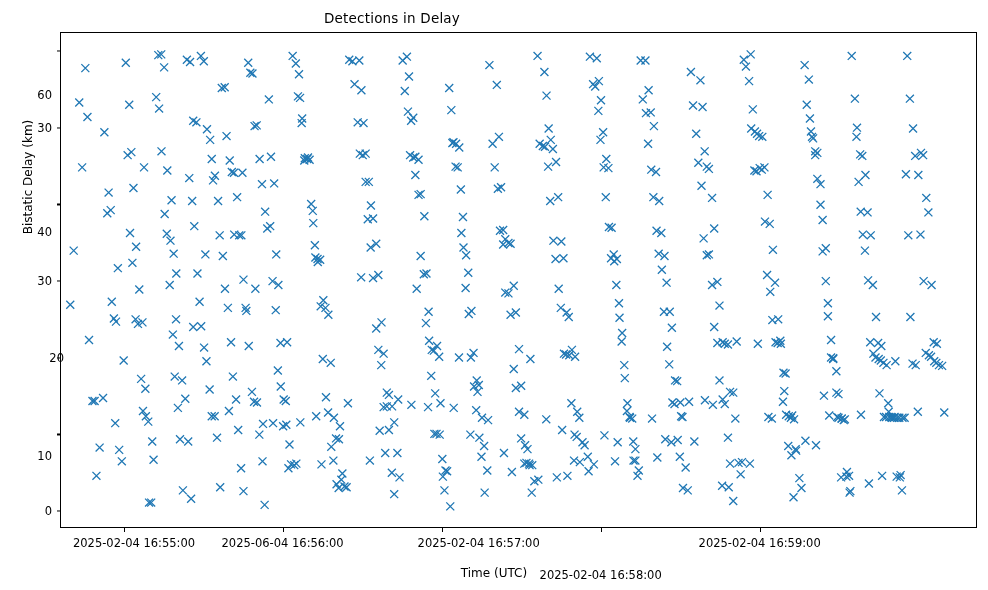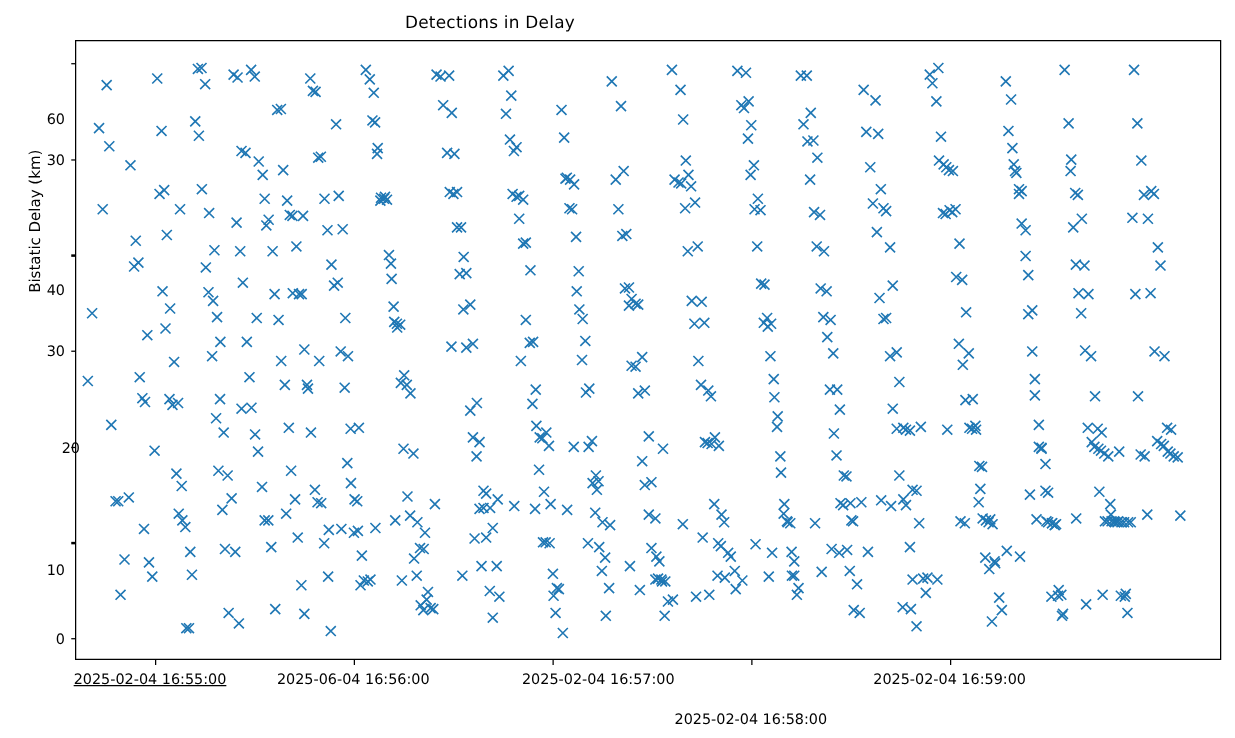--- a/index.html
+++ b/index.html
@@ -746,40 +746,41 @@
           <path d="M752.6575144508671,409.97217928902626L760.6575144508671,417.97217928902626M752.6575144508671,417.97217928902626L760.6575144508671,409.97217928902626"></path>
           <path d="M773.8598265895954,381.60741885625964L781.8598265895954,389.60741885625964M773.8598265895954,389.60741885625964L781.8598265895954,381.60741885625964"></path>
           <path d="M797.7124277456647,379.3075734157651L805.7124277456647,387.3075734157651M797.7124277456647,387.3075734157651L805.7124277456647,379.3075734157651"></path>
           <path d="M818.914739884393,440.6367851622875L826.914739884393,448.6367851622875M818.914739884393,448.6367851622875L826.914739884393,440.6367851622875"></path>
           <path d="M837.4667630057803,439.870170015456L845.4667630057803,447.870170015456M837.4667630057803,447.870170015456L845.4667630057803,439.870170015456"></path>
         </g>
       </svg>
   </div>
 
   <div id="ylabel">Bistatic Delay (km)</div>
+  <div id="xlabel">Time (UTC)</div>
 
   <div id="ytick-layer">
       <div class="ytick-mark" style="left: 56.5px; top: 511.134px;"></div>
       <div class="ytick-label" style="left: 12px; top: 511.134px;">0</div>
       <div class="ytick-mark" style="left: 56.5px; top: 434.473px;"></div>
       <div class="ytick-label" style="left: 12px; top: 456px;">10</div>
       <div class="ytick-mark" style="left: 56.5px; top: 357.811px;"></div>
       <div class="ytick-label" style="left: 24px; top: 357.811px;">20</div>
       <div class="ytick-mark" style="left: 56.5px; top: 281.15px;"></div>
       <div class="ytick-label" style="left: 12px; top: 281.15px;">30</div>
       <div class="ytick-mark" style="left: 56.5px; top: 204.488px;"></div>
       <div class="ytick-label" style="left: 12px; top: 204.488px; margin-top: 28px;">40</div>
       <div class="ytick-mark" style="left: 56.5px; top: 127.827px;"></div>
       <div class="ytick-label" style="left: 12px; top: 127.827px;">30</div>
       <div class="ytick-mark" style="left: 56.5px; top: 51.1654px;"></div>
       <div class="ytick-label" style="left: 12px; top: 51.1654px; margin-top: 44px;">60</div>
     </div>
   <div id="xtick-layer">
       <div class="xtick-mark" style="left: 123.607px; top: 528px;"></div>
-      <div class="xtick-label" style="left: 120px; top: 536px; text-decoration: underline;">2025-02-04 16:55:00</div>
+      <div class="xtick-label" style="left: 134px; top: 536px;">2025-02-04 16:55:00</div>
       <div class="xtick-mark" style="left: 282.624px; top: 528px;"></div>
       <div class="xtick-label" style="left: 282.624px; top: 536px;">2025-06-04 16:56:00</div>
       <div class="xtick-mark" style="left: 441.642px; top: 528px;"></div>
       <div class="xtick-label" style="left: 441.642px; top: 536px; margin-left: 37px;">2025-02-04 16:57:00</div>
       <div class="xtick-mark" style="left: 600.659px; top: 528px;"></div>
       <div class="xtick-label" style="left: 600.659px; top: 568px;">2025-02-04 16:58:00</div>
       <div class="xtick-mark" style="left: 759.676px; top: 528px;"></div>
       <div class="xtick-label" style="left: 759.676px; top: 536px;">2025-02-04 16:59:00</div>
     </div>
 

